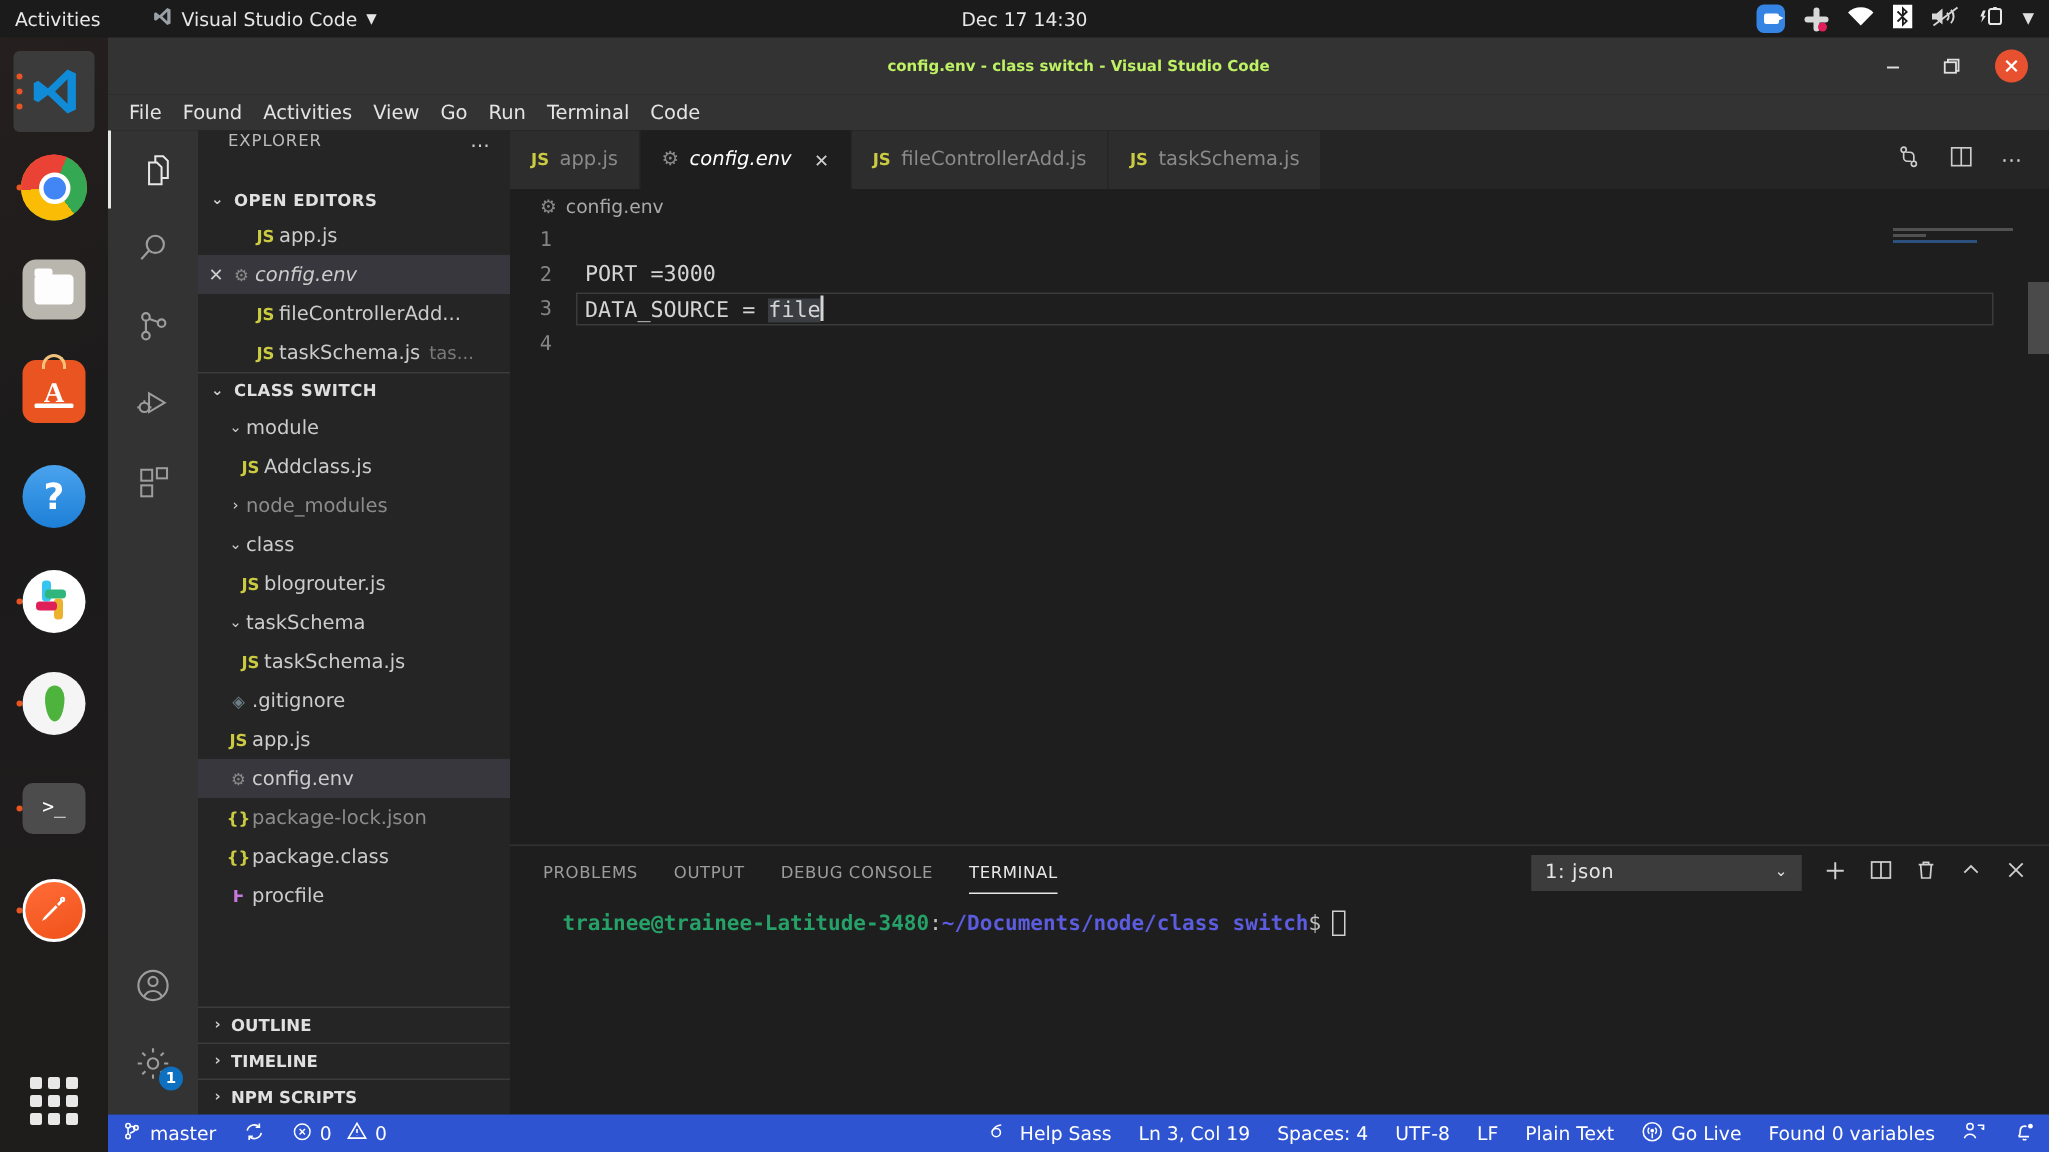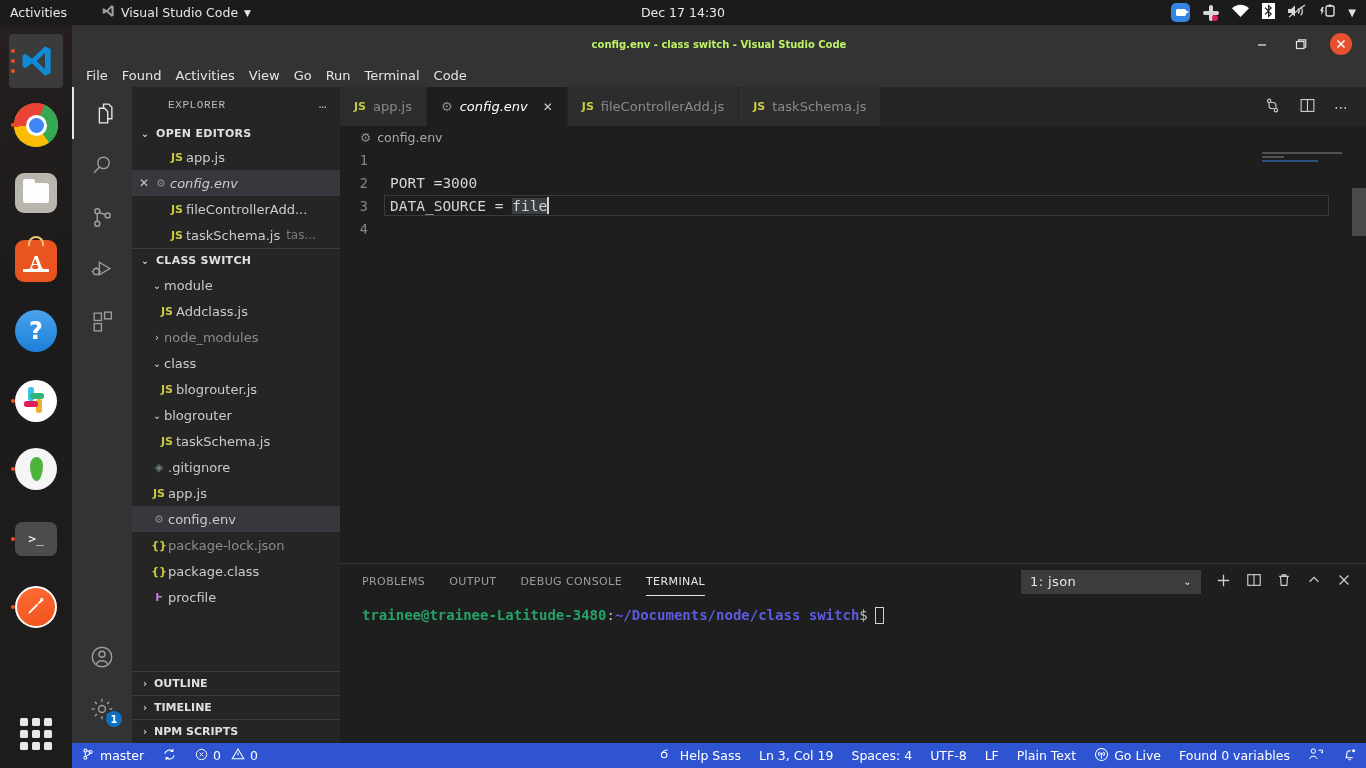--- a/index.html
+++ b/index.html
@@ -165,22 +165,22 @@
   .act-item{ width:60px;height:52px;display:flex;align-items:center;justify-content:center;position:relative;}
   .act-item.active:before{content:"";position:absolute;left:0;top:0;bottom:0;width:2px;background:#e7e7e7;}
   .act-spacer{flex:1 1 auto;}
   .act-badge{
     position:absolute;right:10px;bottom:8px;background:#0e70c0;color:#fff;border-radius:50%;
     width:16px;height:16px;font-size:10px;display:flex;align-items:center;justify-content:center;font-weight:bold;
   }
 
   
   .sidebar{ width:208px; background:#252526; display:flex;flex-direction:column; flex:0 0 208px; overflow:hidden;}
-  .sb-header{ height:35px; display:flex;align-items:center; padding:0 12px 0 36px;
-     font-size:11px; letter-spacing:.6px; color:#bbbbbb;font-family:Liberation Mono, monospace; }
+  .sb-header{ height:35px; display:flex;align-items:flex-start; padding:0 12px 0 20px;
+     font-size:11px; letter-spacing:.6px; color:#bbbbbb; }
   .sb-header .dots{ margin-left:auto; letter-spacing:1.5px; color:#cccccc; font-size:13px;}
   .sec-head{
     height:22px; display:flex;align-items:center;gap:4px;padding-left:6px;
     font-size:11px;font-weight:bold;color:#e0e0e0;letter-spacing:.3px;
   }
   .chev{ width:14px;text-align:center;font-size:10px;color:#cfcfcf;display:inline-block;}
   .row{
     height:26px;display:flex;align-items:center;font-size:13px;color:#cccccc;
     padding-right:6px; white-space:nowrap;
   }
@@ -239,21 +239,21 @@
   .panelhead .ptab{ position:relative;padding:8px 0; cursor:default;}
   .panelhead .ptab.active{ color:#e7e7e7; }
   .panelhead .ptab.active:after{ content:"";position:absolute;left:0;right:0;bottom:0;height:1px;background:#e7e7e7;}
   .panelactions{ margin-left:auto;display:flex;align-items:center;gap:14px;padding-right:14px;color:#cfcfcf;}
   .termselect{
     background:#3c3c3c;color:#e7e7e7;font-size:13px;height:24px;width:180px;
     display:flex;align-items:center;padding:0 8px;border:1px solid #3c3c3c;
   }
   .termselect .cv{ margin-left:auto;font-size:10px;}
   .termbody{ flex:1 1 auto; padding:8px 0 0 22px; font-family:"DejaVu Sans Mono","Liberation Mono",monospace; font-size:14px;}
-  .p-user{ color:#26a269; font-weight:bold;}
+  .p-user{ color:#26a269; font-weight:bold;margin-left:13px;}
   .p-colon{ color:#c0c0c0;}
   .p-path{ color:#5c5ce0; font-weight:bold;}
   .p-dollar{ color:#c0c0c0;}
   .termcursor{ display:inline-block;width:9px;height:17px;border:1px solid #d0d0d0;vertical-align:-4px;margin-left:7px;}
 
   
   .statusbar{
     position:absolute;left:72px;bottom:0;width:1294px;height:25px;background:#2f54d1;
     display:flex;align-items:center;color:#ffffff;font-size:12.5px;
   }
@@ -538,21 +538,21 @@
         <div class="row" style="padding-left:18px;">
           <span class="chev">⌄</span>
           <span class="label">class</span>
         </div>
         <div class="row" style="padding-left:26px;">
           <span class="ic js">JS</span>
           <span class="label">blogrouter.js</span>
         </div>
         <div class="row" style="padding-left:18px;">
           <span class="chev">⌄</span>
-          <span class="label">blogrouter</span>
+          <span class="label">taskSchema</span>
         </div>
         <div class="row" style="padding-left:26px;">
           <span class="ic js">JS</span>
           <span class="label">taskSchema.js</span>
         </div>
         <div class="row" style="padding-left:18px;">
           <span class="ic git-ic">◈</span>
           <span class="label">.gitignore</span>
         </div>
         <div class="row" style="padding-left:18px;">

